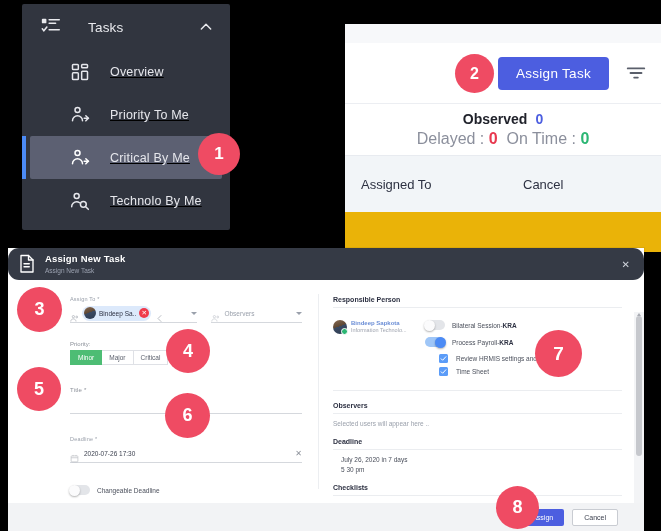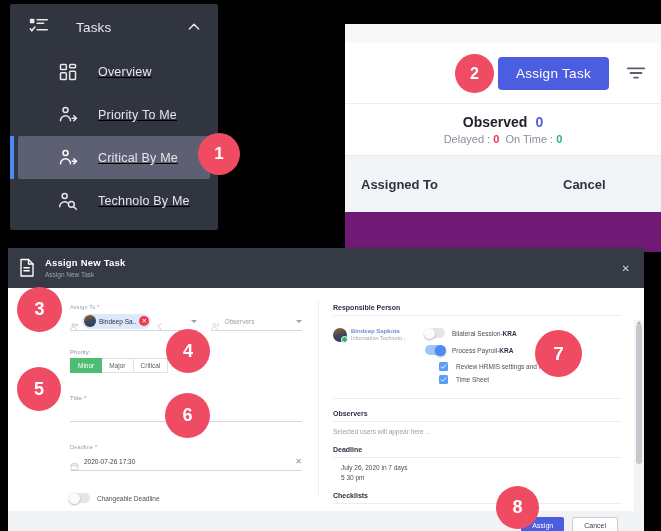--- a/index.html
+++ b/index.html
@@ -6,21 +6,21 @@
   html, body {
     width: 661px; height: 531px;
     background: #000;
     font-family: "Liberation Sans", sans-serif;
     overflow: hidden;
   }
   #root { position: relative; width: 661px; height: 531px; background:#000; }
 
   
   .sidebar {
-    position: absolute; left: 10px; top: 4px;
+    position: absolute; left: 22px; top: 4px;
     width: 208px; height: 226px;
     background: #31353f;
     border-radius: 2px;
   }
   .side-head {
     display: flex; align-items: center;
     height: 46px; padding: 0 16px 0 18px;
   }
   .side-head .ico { width: 22px; height: 22px; flex: 0 0 22px; }
   .side-head .ttl {
@@ -44,21 +44,21 @@
   .side-item.active { background: #5c6072; }
   .side-item.active::before {
     content:""; position: absolute; left: -8px; top: 0;
     width: 4px; height: 43px; background: #4c8bf5;
   }
 
   
   .tr-card {
     position: absolute; left: 345px; top: 24px;
     width: 316px; height: 228px;
-    background: #701a75;
+    background: #eab308;
   }
   .tr-strip { height: 19px; background: #f7f8fa; }
   .tr-actionrow {
     height: 61px; display: flex; align-items: center;
     justify-content: flex-end; padding-right: 14px;
     border-bottom: 1px solid #eceef2; background:#fff;
   }
   .assign-task-btn {
     background: #4c5ee0; color: #fff;
     font-size: 13.5px; letter-spacing: .3px;
@@ -67,41 +67,41 @@
   }
   .filter-icon { width: 22px; height: 22px; margin-left: 16px; }
 
   .tr-stats {
     height: 52px; display:flex; flex-direction: column;
     align-items: center; justify-content: center; gap: 3px;
     background: #fff; border-bottom: 1px solid #e8ebf0;
   }
   .tr-stats .line1 { font-size: 14px; font-weight: bold; color: #20222b; }
   .tr-stats .line1 .num { color: #4c5ee0; margin-left: 8px; }
-  .tr-stats .line2 { font-size: 11px; color: #8b8f9c; }
+  .tr-stats .line2 { font-size: 16px; color: #8b8f9c; }
   .tr-stats .line2 b { font-weight: bold; }
   .tr-stats .red { color: #e8384f; }
   .tr-stats .green { color: #2bb673; }
   .tr-thead {
     height: 56px; background:#f2f5f8; display: flex; align-items: center;
-    font-size: 13px; font-weight: bold; color: #2d3142; gap: 40px;
+    font-size: 13px; font-weight: normal; color: #2d3142;
   }
   .tr-thead .c1 { width: 178px; padding-left: 16px; }
   .tr-thead .c2 { flex: 1; }
 
   
   .modal {
     position: absolute; left: 8px; top: 248px;
     width: 636px; height: 283px;
     background: #ffffff;
     box-shadow: 0 0 0 1px rgba(0,0,0,.06);
   }
   .modal-head {
-    height: 40px; background: #353a45; color: #fff;
-    display: flex; align-items: center; padding: 0 10px 0 10px;
+    height: 32px; background: #353a45; color: #fff;
+    display: flex; align-items: center; padding: 0 10px 0 10px; border-radius: 11px;
   }
   .doc-icon { width: 18px; height: 20px; flex: 0 0 18px; }
   .modal-head .txts { margin-left: 9px; flex: 1; line-height: 1.1; }
   .modal-head .t1 { font-size: 9.5px; font-weight: bold; letter-spacing:.2px; }
   .modal-head .t2 { font-size: 6.5px; color: #9ca2b0; margin-top: 2px; }
   .modal-close { font-size: 10px; color: #cfd3db; cursor: pointer; padding: 4px; }
 
   .modal-body {
     position: relative; height: 223px; background: #fff;
     display: flex; overflow: hidden;

